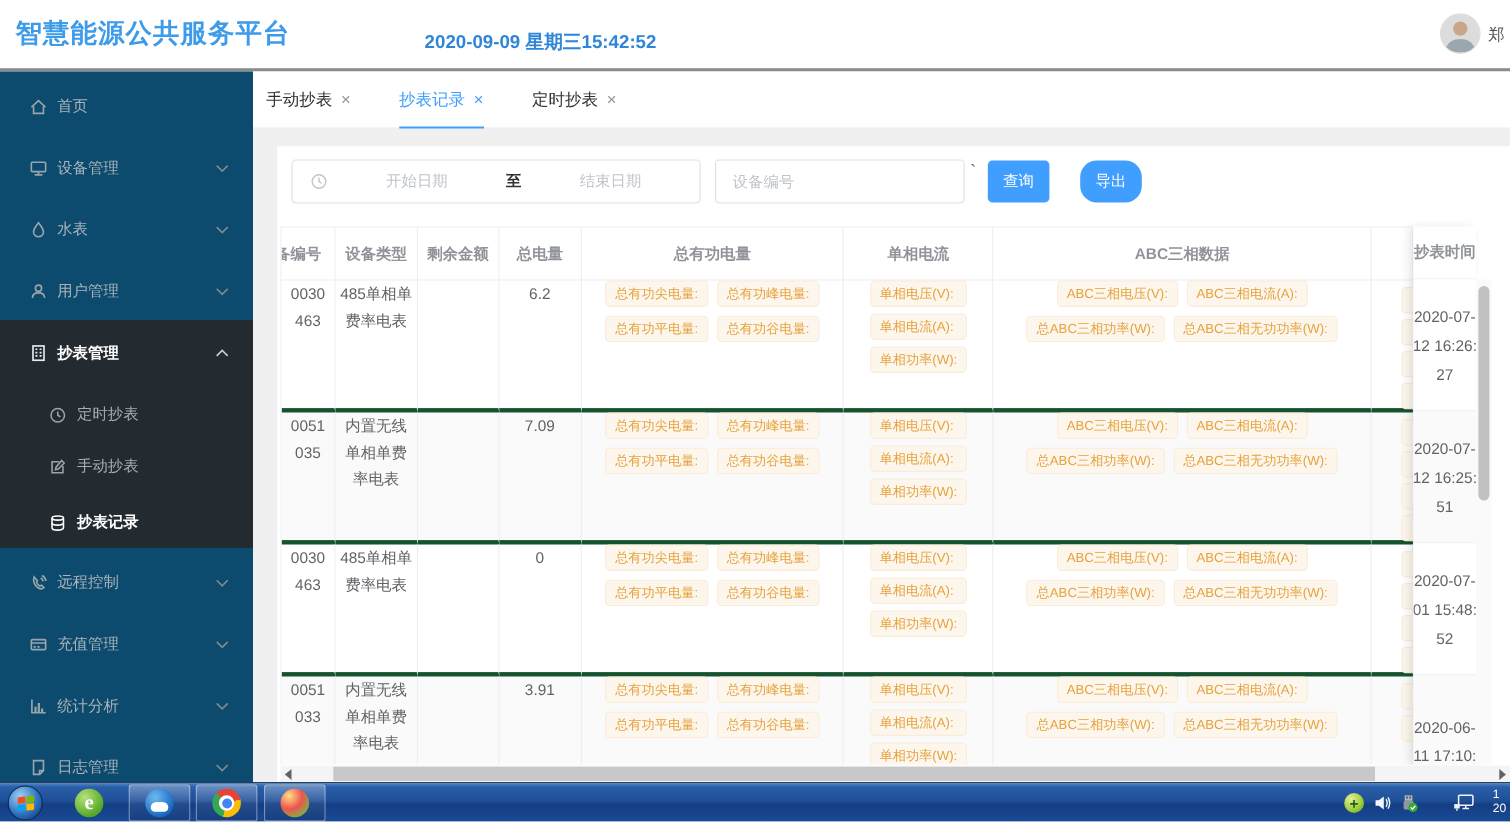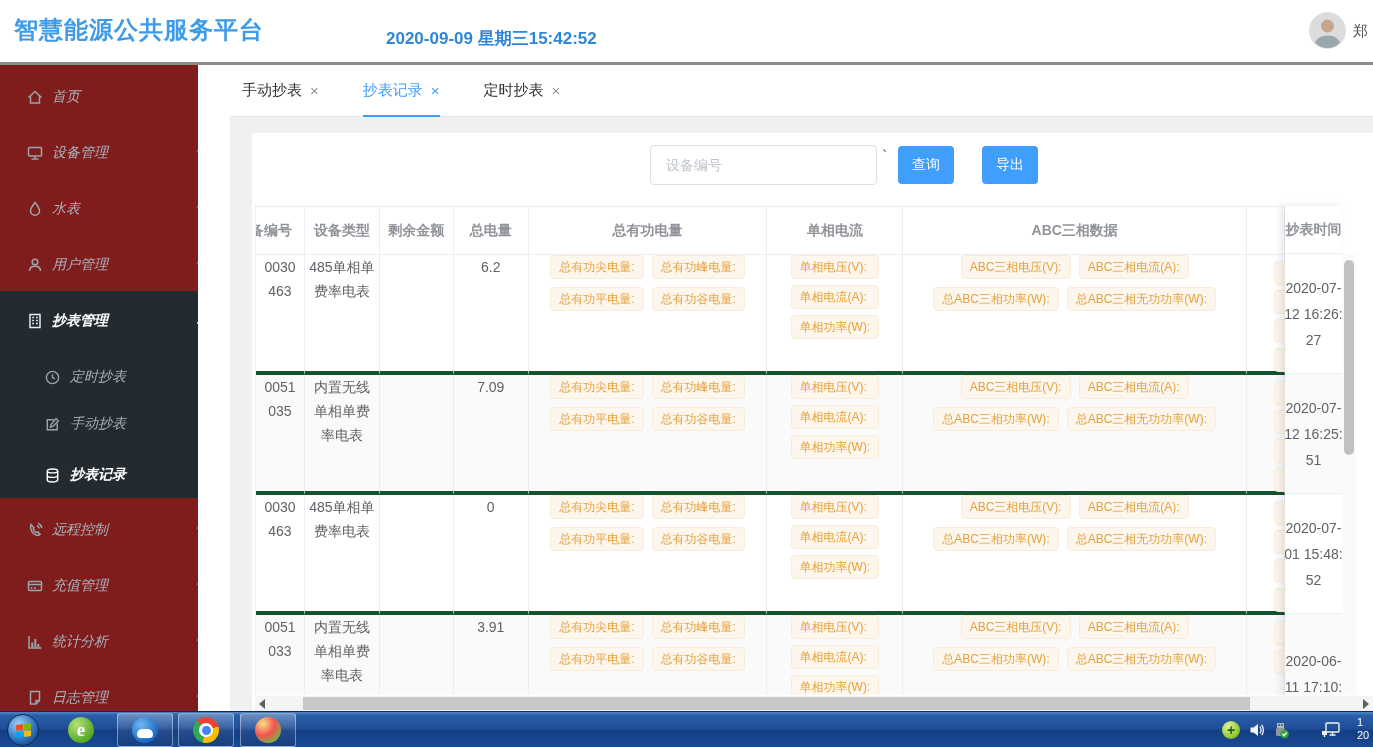--- a/index.html
+++ b/index.html
@@ -9,21 +9,21 @@
 
   
   .app-header { position:absolute; left:0; top:0; width:1373px; height:62px; background:#fff; }
   .app-title { position:absolute; left:14px; top:14px; font-size:24px; font-weight:bold; color:#3d9be9; letter-spacing:1px; }
   .app-datetime { position:absolute; left:350px; top:27px; font-size:17px; font-weight:bold; color:#2f86d8;margin-left:36px; }
   .avatar { position:absolute; left:1310px; top:13px; width:35px; height:35px; border-radius:50%; overflow:hidden; display:block; background:#e9e9e9; box-shadow:0 0 0 1px #ddd; }
   .user-name { position:absolute; left:1353px; top:22px; font-size:15px; color:#555; white-space:nowrap; }
   .header-divider { position:absolute; left:0; top:62px; width:1373px; height:3px; background:#8c8c8c; }
 
   
-  .sidebar { position:absolute; left:0; top:65px; width:198px; height:646px; background:#7f1d1d; overflow:hidden;font-style:italic; }
+  .sidebar { position:absolute; left:0; top:65px; width:230px; height:646px; background:#0c4a6e; overflow:hidden; }
   .submenu-block { position:absolute; left:0; top:226px; width:230px; height:207px; background:#232b31; }
   .side-item { position:absolute; left:0; width:230px; height:56px; display:flex; align-items:center; cursor:pointer; color:#a9b3ba; font-size:14px; }
   .side-item .s-icon { position:absolute; left:26px; width:18px; height:18px; display:flex; }
   .side-item .s-label { position:absolute; left:52px; }
   .side-item .chev { position:absolute; left:196px; width:12px; height:8px; display:flex; }
   .side-item.parent-active { color:#fff; font-weight:bold; }
   .sub-item { position:absolute; left:0; width:230px; height:50px; display:flex; align-items:center; cursor:pointer; color:#a3adb3; font-size:14px; }
   .sub-item .s-icon { position:absolute; left:44px; width:17px; height:17px; display:flex; }
   .sub-item .s-label { position:absolute; left:70px; }
   .sub-item.active { color:#fff; font-weight:bold; }
@@ -45,21 +45,21 @@
   .date-input .di-icon { margin-left:16px; width:16px; height:16px; display:flex; }
   .ph { color:#c0c4cc; font-size:14px; }
   .date-start { flex:1; text-align:center; }
   .range-sep { color:#303133; font-size:14px; font-weight:bold; }
   .date-end { flex:1; text-align:center; }
   .device-input { position:absolute; left:650px; top:145px; width:227px; height:40px; border:1px solid #dcdfe6; border-radius:4px; background:#fff; font-size:14px; color:#606266; padding:0 15px; outline:none; }
   .device-input::placeholder { color:#c0c4cc; }
   .stray-mark { position:absolute; left:882px; top:148px; font-size:16px; color:#5f6368; }
   .btn { position:absolute; top:146px; height:38px; width:56px; background:#409eff; color:#fff; border:none; border-radius:4px; font-size:14px; cursor:pointer; font-family:inherit; }
   .btn-query { left:898px; }
-  .btn-export { left:982px; }
+  .btn-export { left:982px;border-radius:15px; }
 
   
   .table-clip { position:absolute; left:255px; top:206px; width:1030px; height:489px; overflow:hidden; border-left:1px solid #ebeef5; border-top:1px solid #ebeef5; }
   .thead { display:flex; height:48px; background:#fff; }
   .th { border-right:1px solid #ebeef5; border-bottom:1px solid #ebeef5; display:flex; align-items:center; justify-content:center; font-size:14px; font-weight:bold; color:#909399; overflow:hidden; }
   .trow { display:flex; height:120px; background:#fff; }
   .trow.stripe { background:#fafafa; }
   .td { position:relative; border-right:1px solid #ebeef5; border-bottom:4px solid #14532d; display:flex; align-items:flex-start; justify-content:center; font-size:14px; color:#606266; text-align:center; line-height:24px; overflow:visible; }
   .c1 { width:49px; } .c2 { width:75px; } .c3 { width:74px; } .c4 { width:75px; }
   .c5 { width:239px; } .c6 { width:136px; } .c7 { width:344px; } .c8 { width:38px; }
@@ -308,20 +308,31 @@
     </div>
     <div class="tab">
       <span>定时抄表</span>
       <span class="x">×</span>
     </div>
   </nav>
 
   <div class="content-gray"></div>
   <div class="panel"></div>
 
+  <div class="date-input">
+    <span class="di-icon">
+        <svg width="16" height="16" viewBox="0 0 16 16" fill="none" stroke="#c0c4cc" stroke-width="1.3">
+          <circle cx="8" cy="8" r="6.2"></circle>
+          <path d="M8 4.5 V8 L10.4 9.6"></path>
+        </svg>
+      </span>
+    <span class="ph date-start">开始日期</span>
+    <span class="range-sep">至</span>
+    <span class="ph date-end">结束日期</span>
+  </div>
   <input class="device-input" type="text" placeholder="设备编号" style="">
   <span class="stray-mark">`</span>
   <button class="btn btn-query">查询</button>
   <button class="btn btn-export">导出</button>
 
   <div class="table-clip">
     <div class="thead">
       <div class="th c1 clip-head">
           <span>设备编号</span>
         </div>

